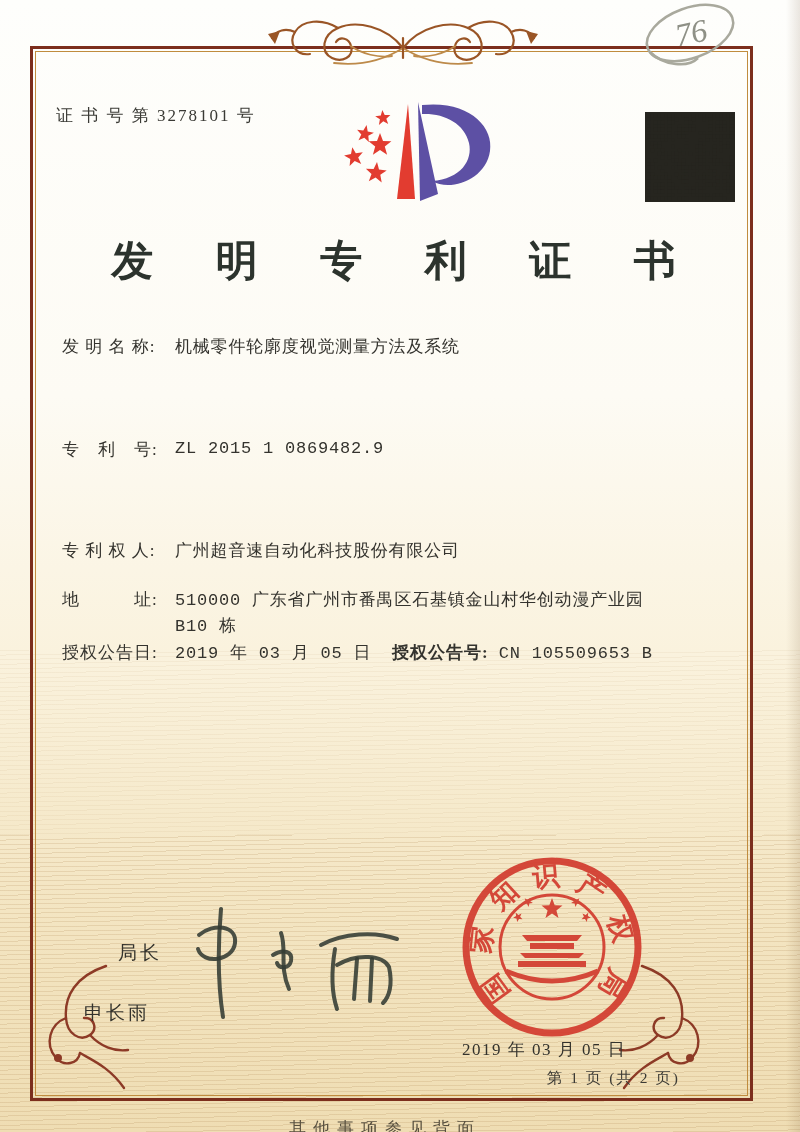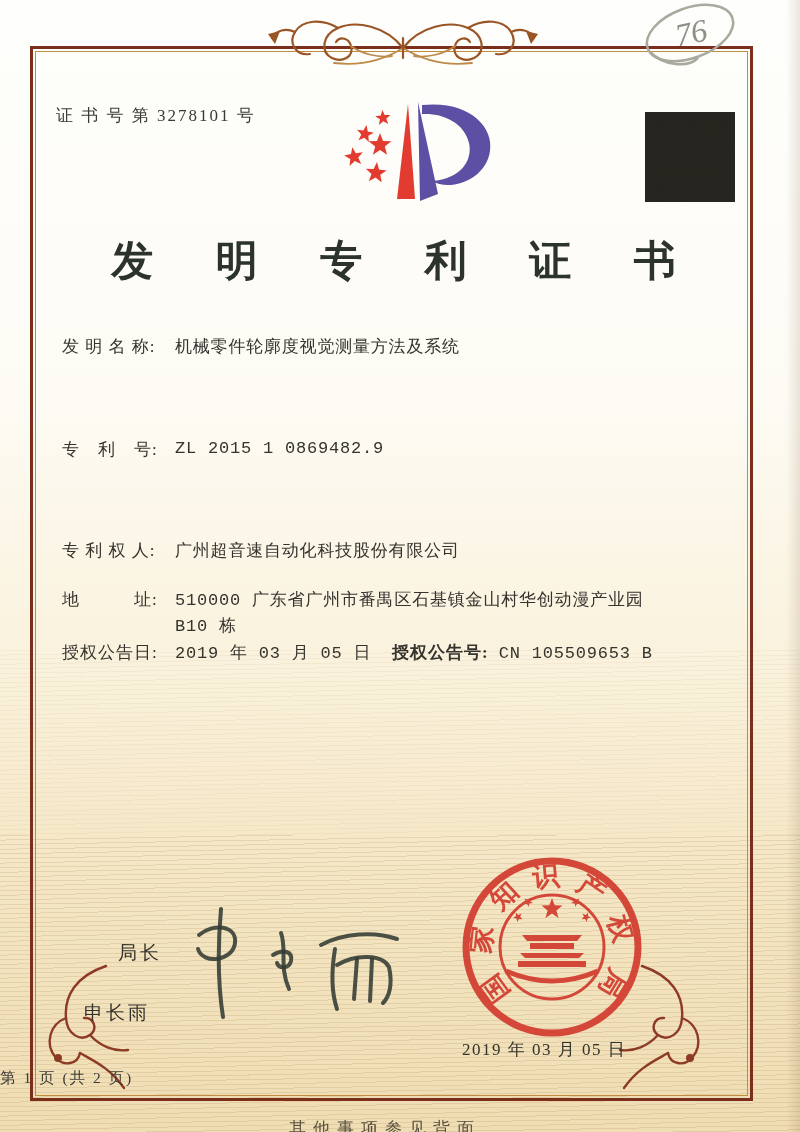--- a/index.html
+++ b/index.html
@@ -40,21 +40,21 @@
   .paras p{margin:0;font-size:17.5px;line-height:27.5px;letter-spacing:1.1px;text-indent:2em;text-align:justify;color:#2f2e29;}
   .sig-title{position:absolute;left:84px;top:940px;font-size:19px;letter-spacing:3px;color:#33322c;margin-left:34px;}
   .sig-name{position:absolute;left:84px;top:979px;font-size:19px;letter-spacing:3px;color:#33322c;margin-top:21px;}
   .signature{left:185px;top:903px;width:230px;height:120px;}
   .signature path{fill:none;stroke:#333b33;stroke-width:4;stroke-linecap:round;stroke-linejoin:round;opacity:.88;}
   .seal{left:458px;top:853px;width:188px;height:188px;opacity:.92;}
   .seal .shape{fill:#d23b2e;}
   .seal .line{fill:none;stroke:#d23b2e;}
   .seal-char{font-family:"Liberation Serif","DejaVu Serif",serif;font-size:27px;font-weight:bold;fill:#d23b2e;text-anchor:middle;dominant-baseline:middle;}
   .seal-date{position:absolute;left:462px;top:1038px;font-size:17px;letter-spacing:1.5px;color:#33322c;}
-  .pageno{position:absolute;left:0;top:1068px;width:680px;text-align:left;font-size:15.5px;letter-spacing:2px;color:#3c3b35;}
+  .pageno{position:absolute;left:0;top:1068px;width:680px;text-align:right;font-size:15.5px;letter-spacing:2px;color:#3c3b35;}
   .note{position:absolute;left:0;top:1117px;width:770px;text-align:center;font-size:17px;letter-spacing:7px;color:#58503f;}
 </style>
 </head>
 <body>
 
 <div class="page">
   <div class="stripes faint"></div>
   <div class="stripes strong"></div>
   <div class="scan-shadow"></div>
 

